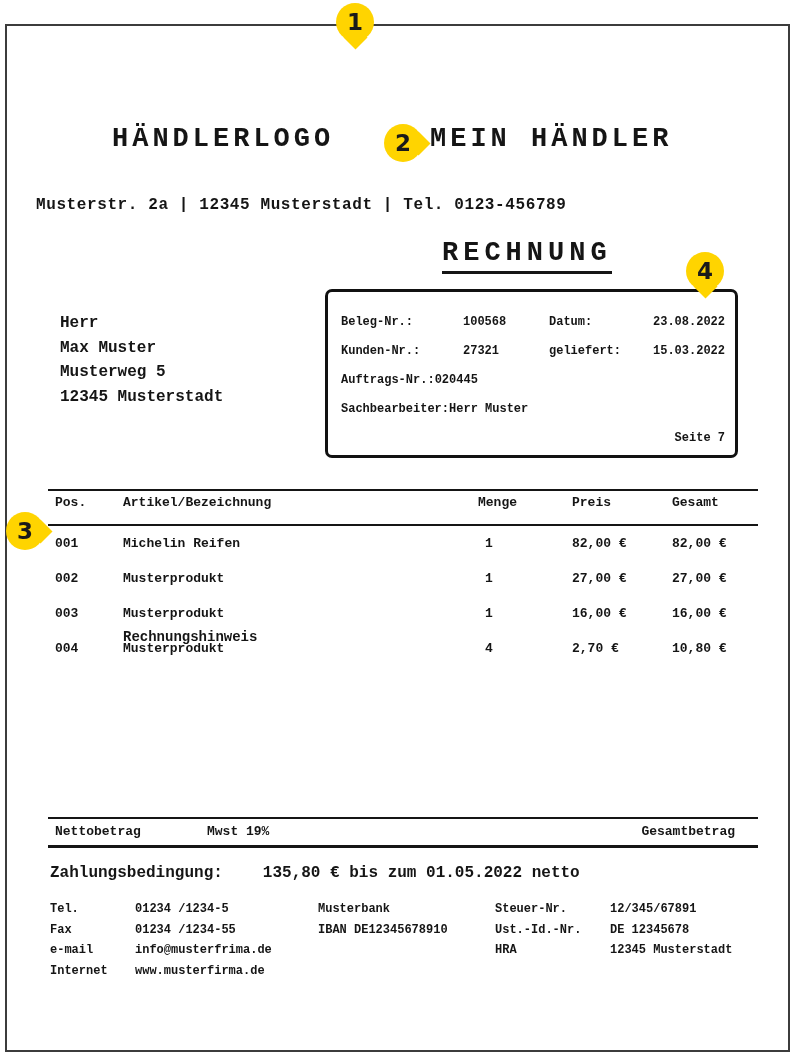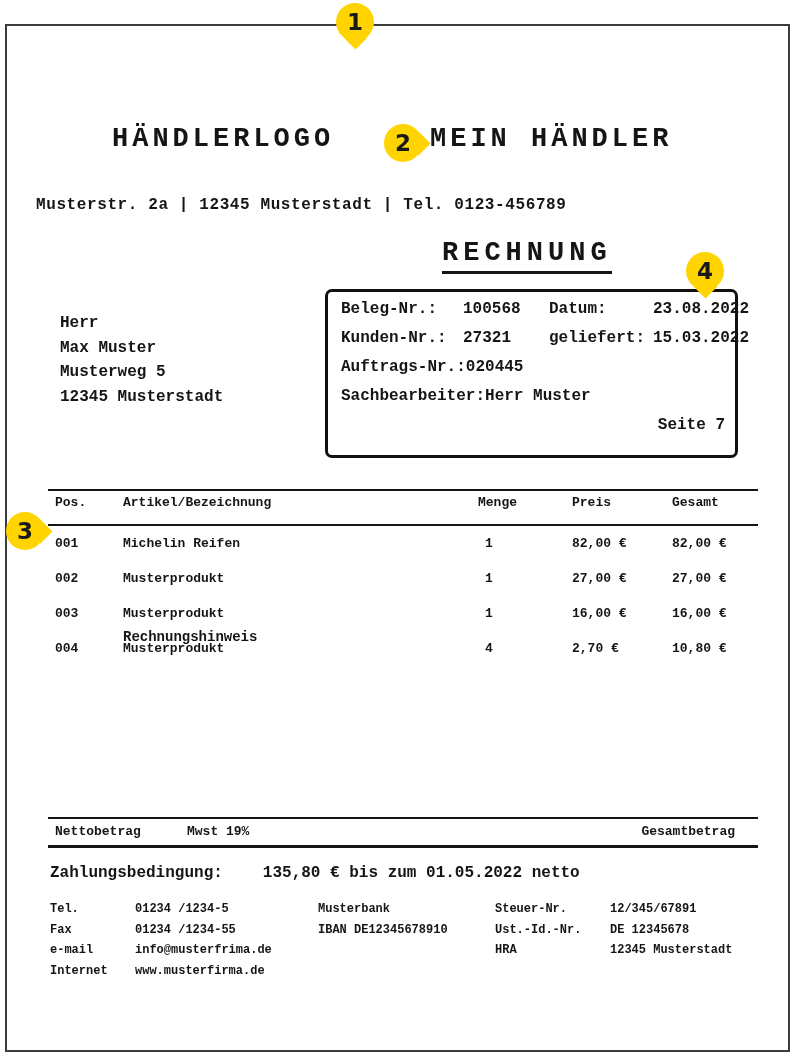--- a/index.html
+++ b/index.html
@@ -42,22 +42,22 @@
   .brand{font-size:27px;letter-spacing:4px;white-space:nowrap;}
   .address-line{font-size:16px;letter-spacing:0.6px;white-space:nowrap;}
   .doc-title{
     font-size:27px;letter-spacing:5px;
     border-bottom:3px solid var(--ink);padding-bottom:3px;white-space:nowrap;
   }
   
   .info-box{
     left:325px;top:289px;width:413px;height:169px;
     border:3px solid #111;border-radius:7px;
-    padding:3px 10px 6px 13px;
-    font-size:16px;line-height:29px;
+    padding:16px 10px 6px 13px;
+    font-size:12px;line-height:29px;
   }
   .ib-line{display:flex;white-space:nowrap;}
   .ib-c1{width:122px;flex:none;}
   .ib-c2{width:86px;flex:none;}
   .ib-c3{width:104px;flex:none;}
   .ib-c4{flex:1;text-align:right;}
   .ib-gap{}
   .ib-page{ text-align:right;}
   
   .recipient{font-size:16px;line-height:24.5px;white-space:nowrap;}
@@ -85,21 +85,21 @@
   
   .note{font-size:14px;}
   
   .totals{
     left:48px;top:817px;width:710px;
     border-top:2px solid var(--ink);
     border-bottom:3px solid var(--ink);
     padding:3px 0 4px 0;
     font-size:13px;line-height:19px;
   }
-  .t-row{display:flex;white-space:nowrap;}
+  .t-row{display:flex;white-space:nowrap;gap:20px;}
   .t-c1{width:114px;flex:none;padding-left:7px;}
   .t-c2{width:200px;flex:none;padding-left:25px;}
   .t-c3{flex:1;text-align:right;padding-right:23px;}
   
   .payment{font-size:16px;white-space:nowrap;}
   .payment .pay-value{margin-left:40px;}
   
   .footer{
     left:50px;top:899px;width:712px;
     display:grid;

